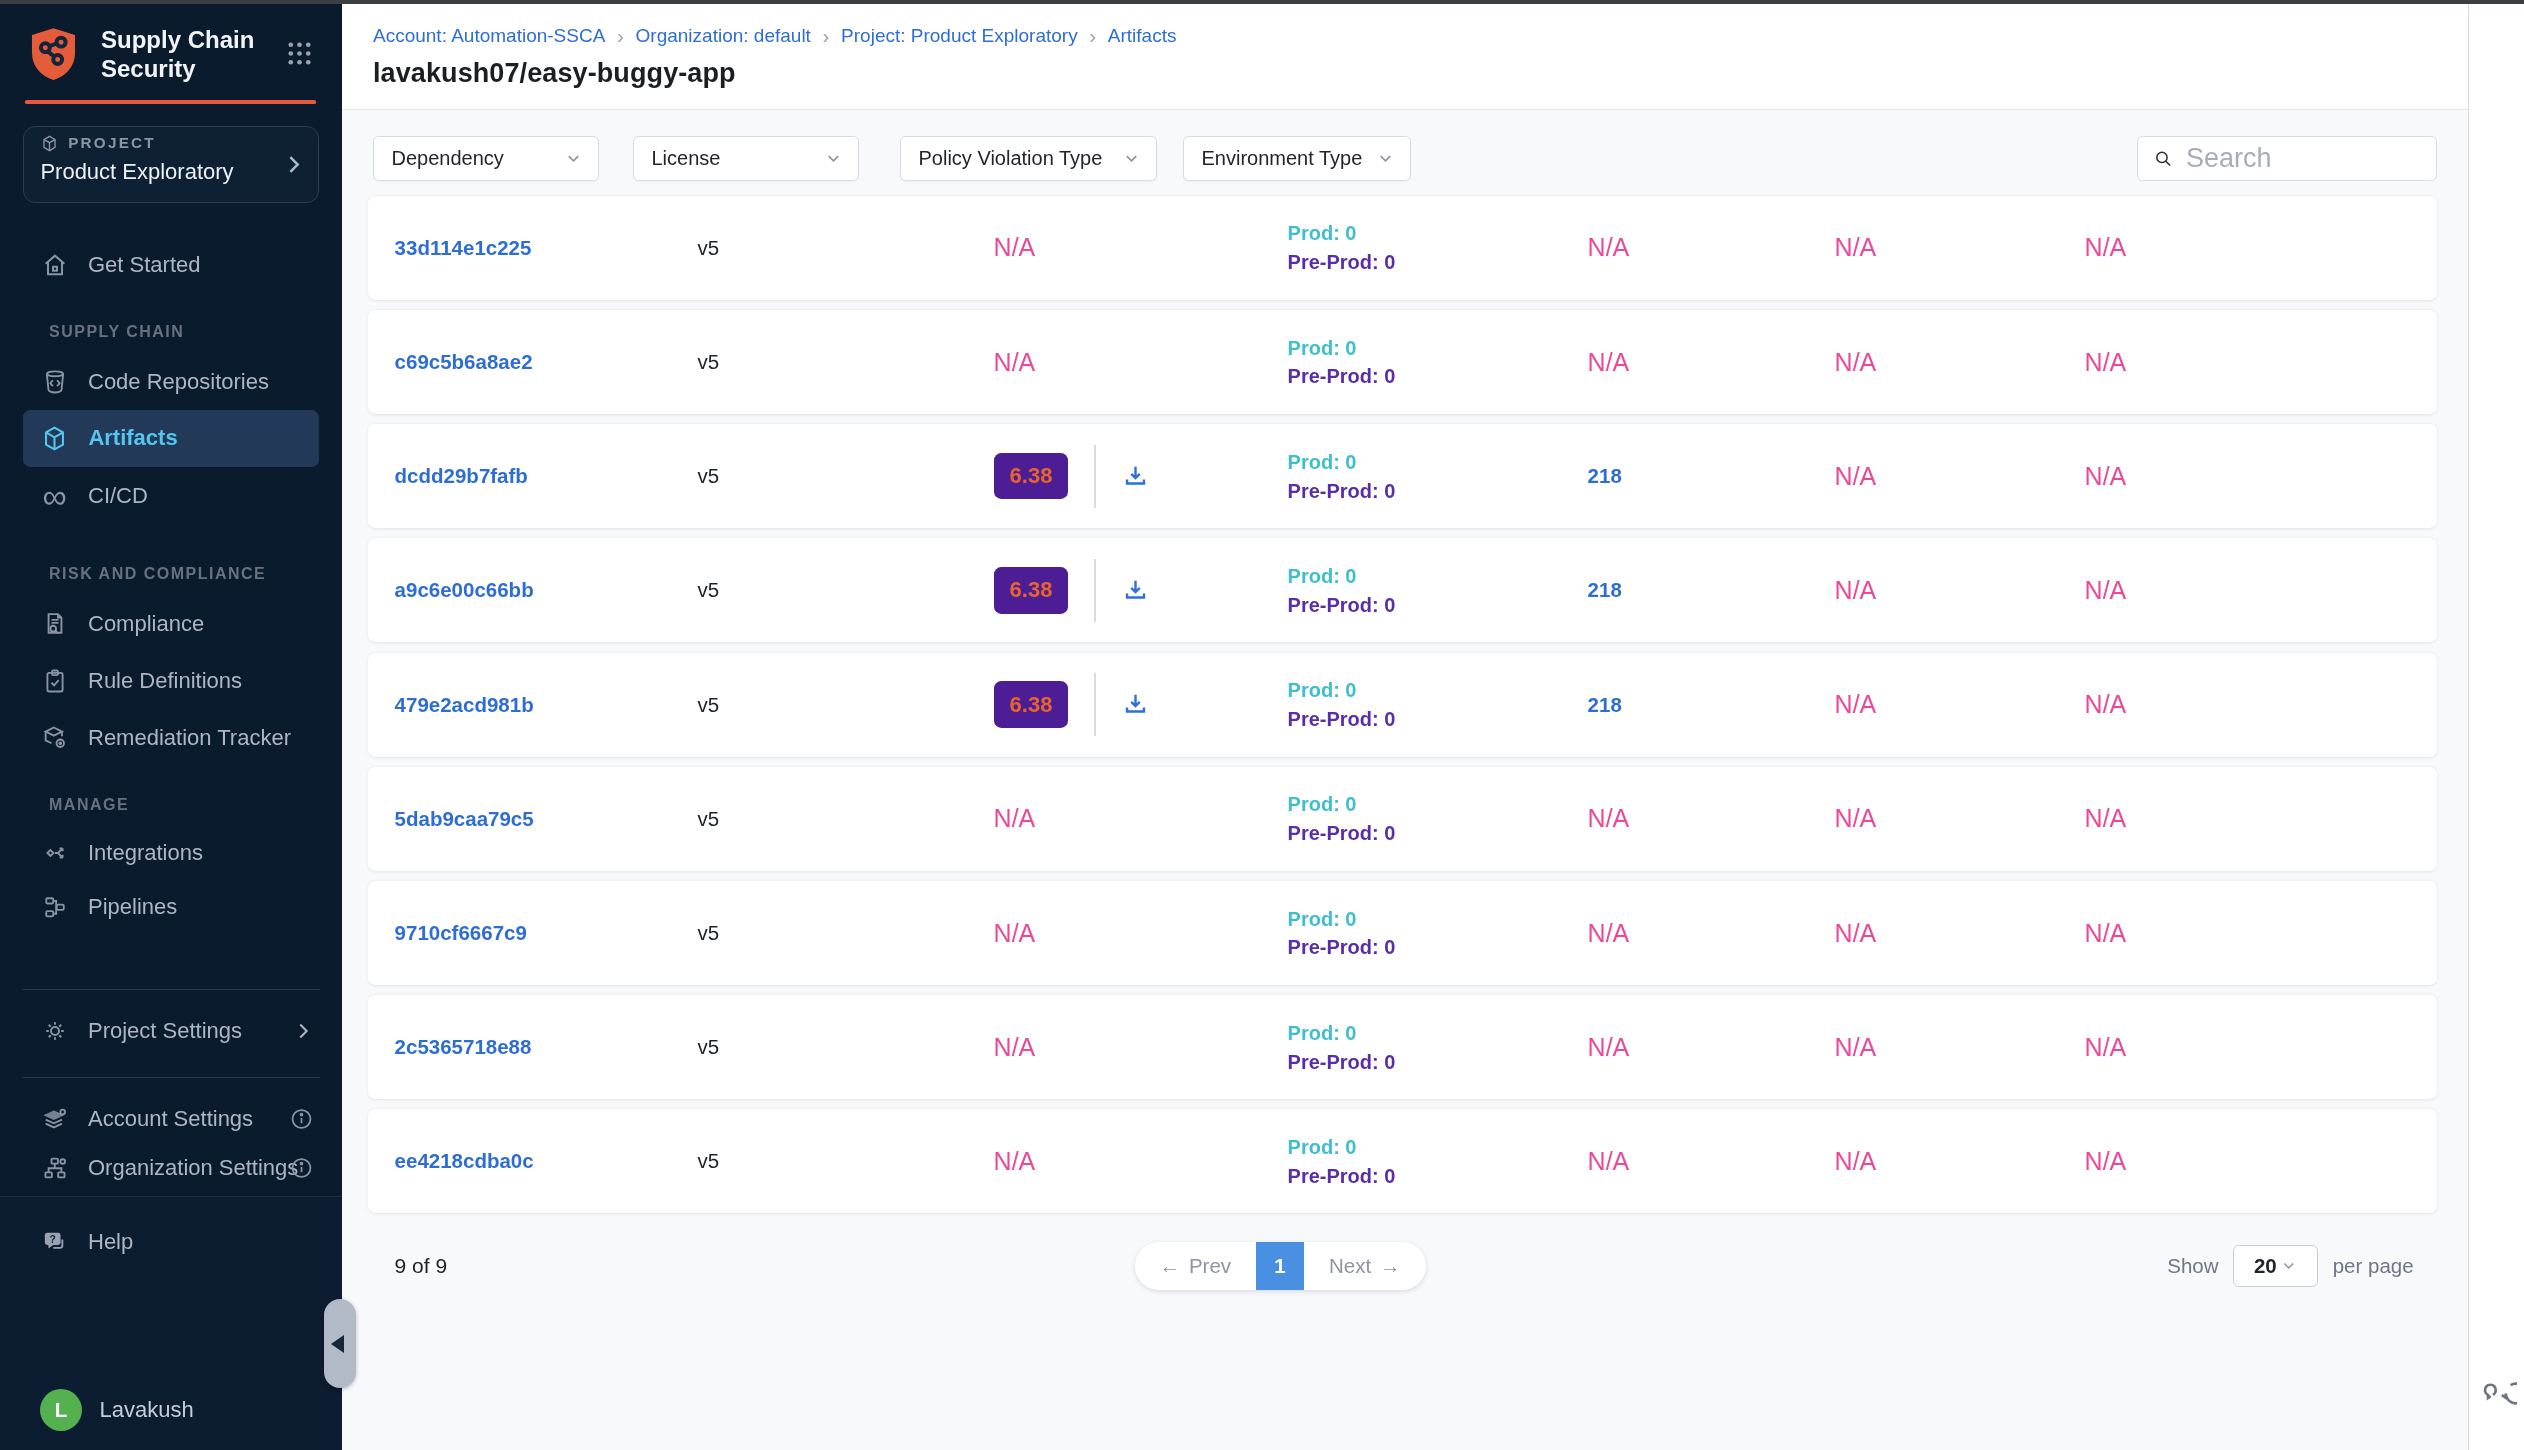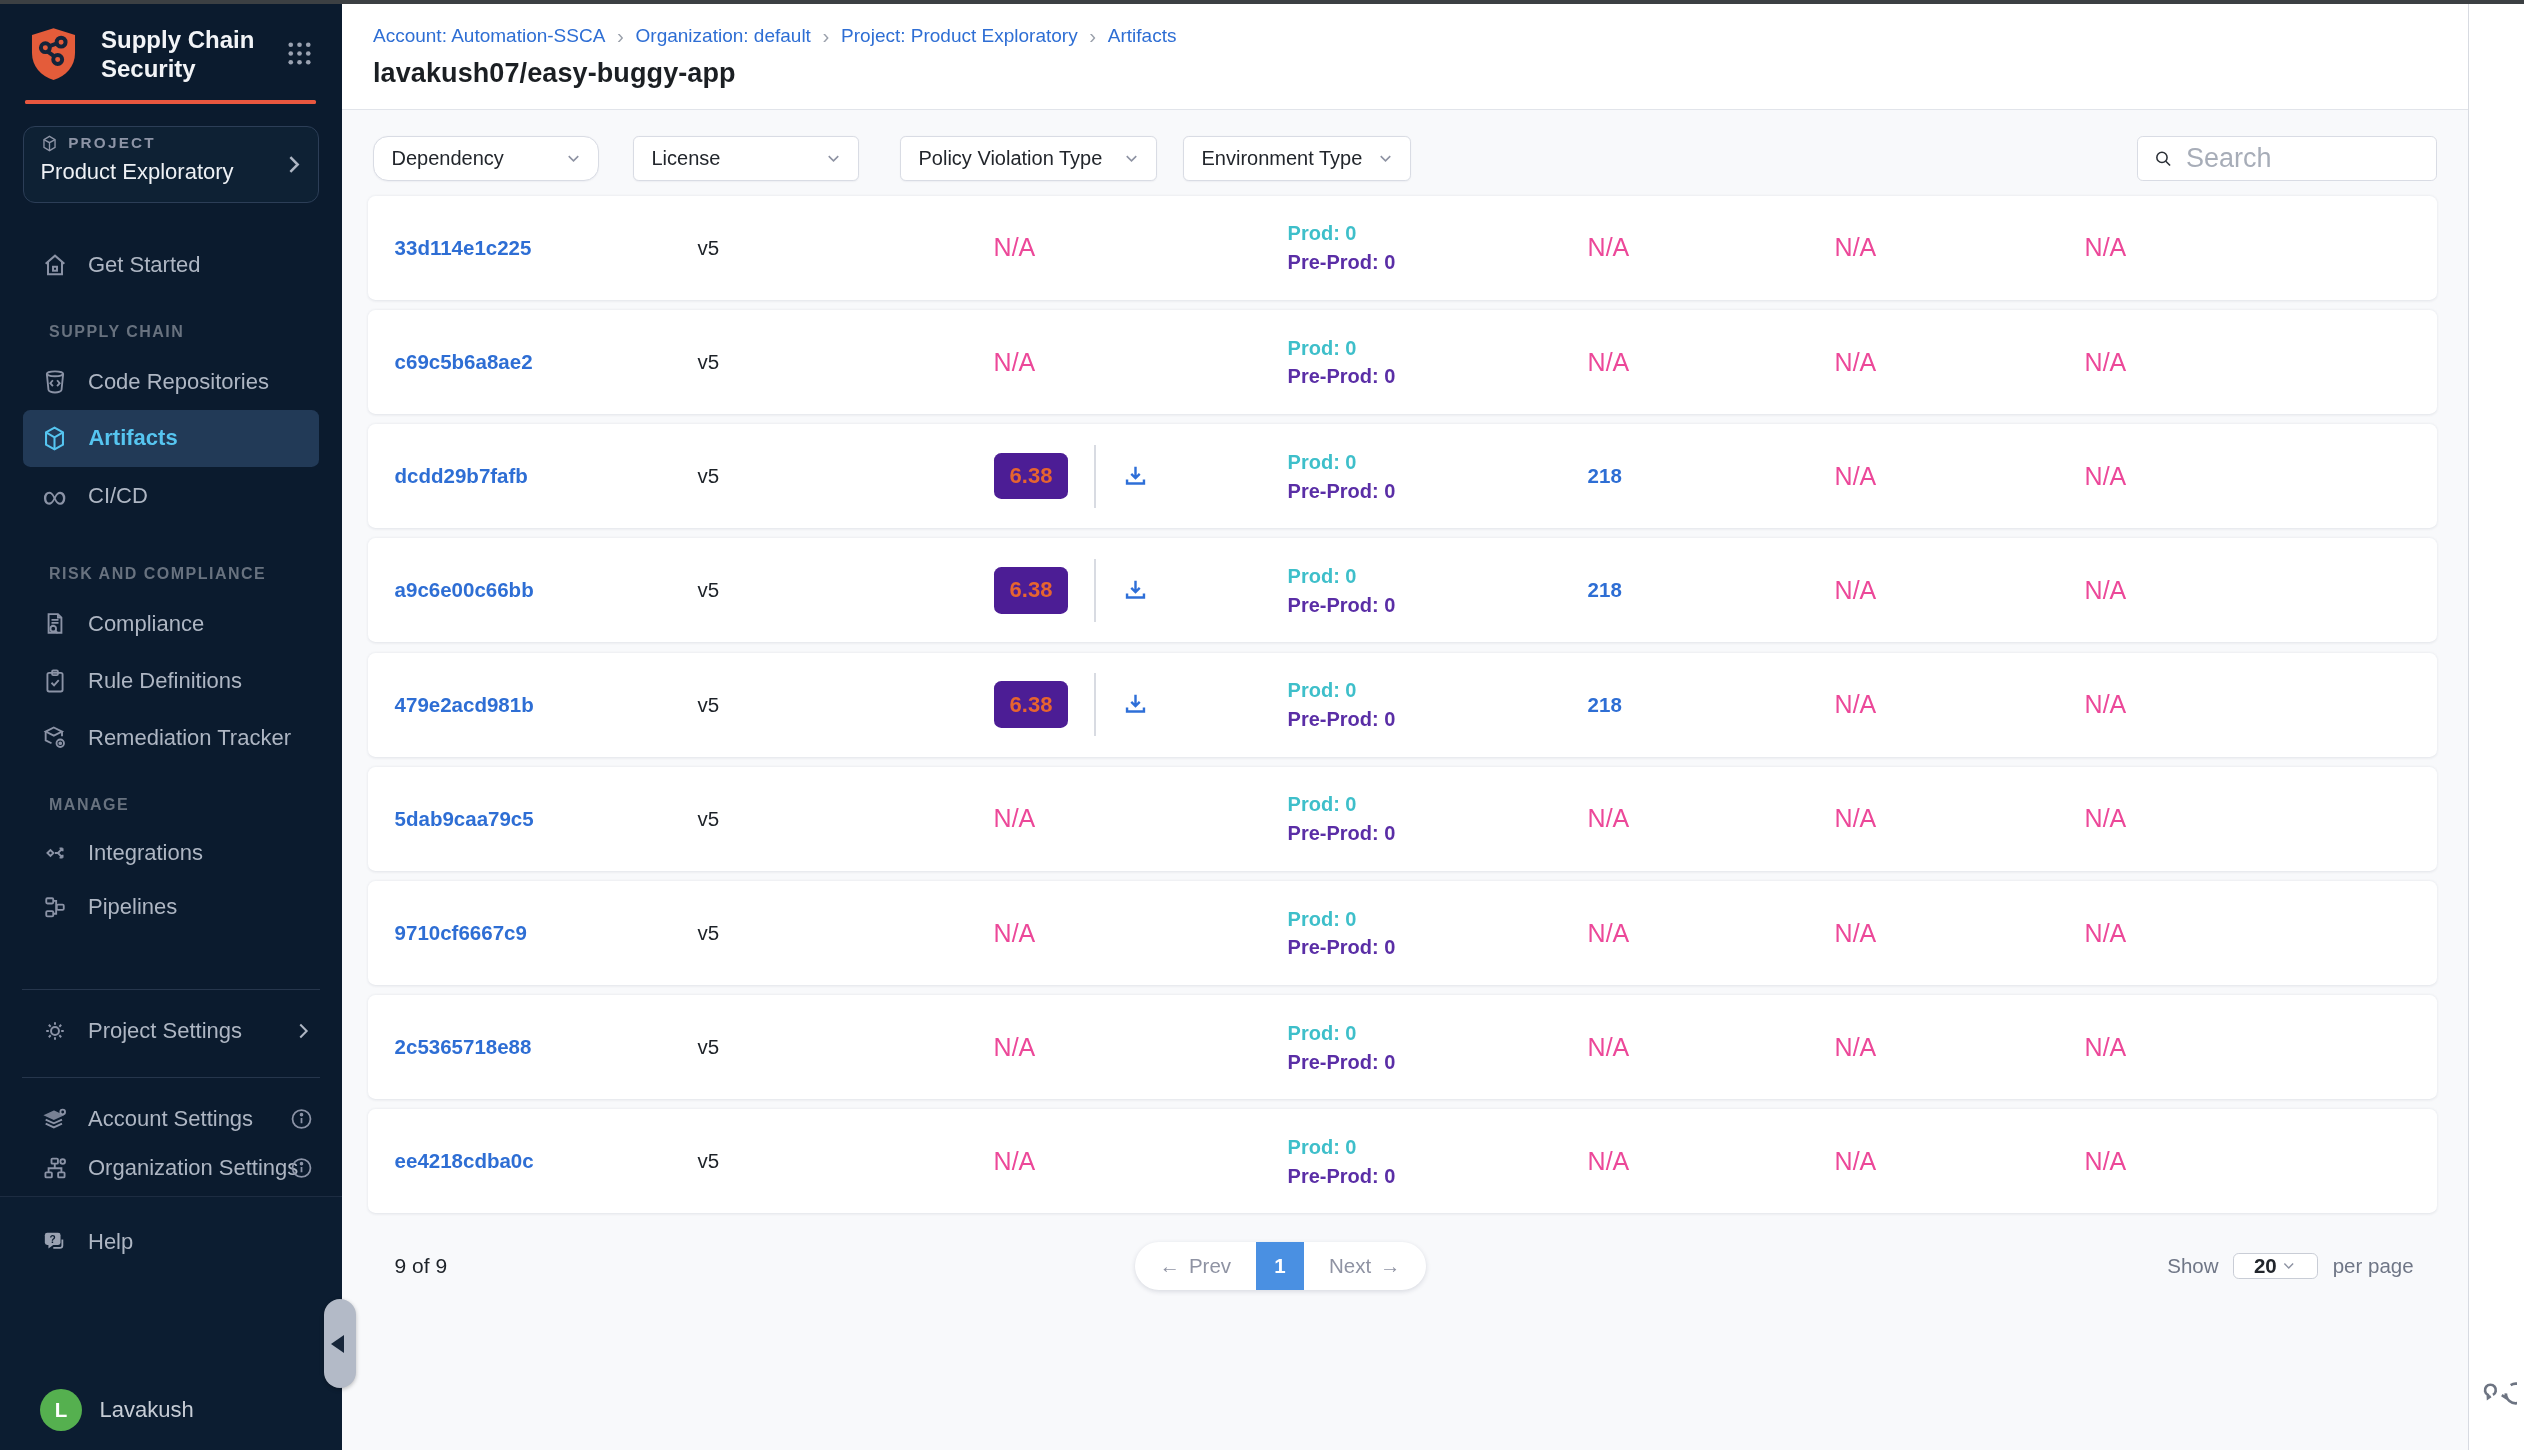--- a/index.html
+++ b/index.html
@@ -51,21 +51,21 @@
   #main { left:342px; top:3.7px; width:2126px; bottom:0; background:#f8f9fb; }
   #page-header { position:absolute; left:0; top:0; right:0; height:106px; background:#fff; border-bottom:1.5px solid #e1e4ea; padding:20.5px 0 0 31px; }
   .crumbs { display:flex; align-items:center; gap:11.7px; font-size:19px; }
   .crumb { color:#2e6ed4; text-decoration:none; cursor:pointer; }
   .crumb-sep { color:#9aa0ab; font-size:20.5px; }
   .page-title { margin-top:10.2px; font-size:27px; font-weight:700; color:#1b1f23; letter-spacing:0.1px; }
 
   #content { position:absolute; left:0; top:107px; right:0; bottom:0; }
   .filters { display:flex; align-items:center; margin:25.6px 31px 0 31px; height:45px; }
   .filter-dd { height:45px; background:#fff; border:1.5px solid #d9dce4; border-radius:5.8px; display:flex; align-items:center; justify-content:space-between; padding:0 14.6px 0 17.5px; font-size:20px; color:#22262c; cursor:pointer; box-shadow:0 0.7px 1.5px rgba(30,40,70,0.05); }
-  .fd1 { width:226px;border-radius:15px; } .fd2 { width:226px; margin-left:34px; } .fd3 { width:257px; margin-left:41px; } .fd4 { width:228px; margin-left:26px; }
+  .fd1 { width:226px; } .fd2 { width:226px; margin-left:34px; } .fd3 { width:257px; margin-left:41px; } .fd4 { width:228px; margin-left:26px; }
   .search-box { margin-left:auto; width:300px; height:45px; background:#fff; border:1.5px solid #d9dce4; border-radius:5.8px; display:flex; align-items:center; gap:13px; padding:0 14.6px; }
   .search-box input { border:none; outline:none; font-size:27px; color:#333; width:100%; font-family:"Liberation Sans",sans-serif; background:transparent; }
   .search-box input::placeholder { color:#a7adb8; }
 
   .thead { margin:44px 31px 0 25.6px; height:41px; display:grid; grid-template-columns:303px 296px 294px 300px 247px 250px 1fr; align-items:center; padding-left:27px; }
   .th { font-size:17.5px; font-weight:700; color:#1e242b; letter-spacing:0.4px; }
 
   .rows { margin:14.6px 31px 0 25.6px; }
   .trow { height:104px; background:#fff; border-radius:7.3px; box-shadow:0 0.7px 2.9px rgba(25,35,65,0.10); display:grid; grid-template-columns:303px 296px 294px 300px 247px 250px 1fr; align-items:center; padding-left:27px; margin-bottom:10.2px; }
   .trow:last-child { margin-bottom:0; }
@@ -80,21 +80,21 @@
   .sbom-sep { width:1.5px; height:63px; background:#d8dbe2; margin:0 25px 0 26px; }
   .dl-btn { cursor:pointer; display:flex; align-items:center; }
 
   .pagebar { position:relative; margin:28.5px 31px 0 25.6px; height:48px; }
   .pg-summary { position:absolute; left:27px; top:50%; transform:translateY(-50%); font-size:21px; color:#1d2228; }
   .pg-pill { position:absolute; left:767px; top:0; height:48px; background:#fff; border-radius:24px; box-shadow:0 1.5px 5.8px rgba(25,35,65,0.15); display:flex; align-items:center; overflow:hidden; }
   .pg-btn { display:flex; align-items:center; gap:8.8px; font-size:20.5px; color:#8f93a3; padding:0 25px; cursor:pointer; height:100%; }
   .pg-cur { width:48px; height:48px; background:#4a90e2; color:#fff; font-size:20.5px; font-weight:700; display:flex; align-items:center; justify-content:center; cursor:pointer; }
   .pg-right { position:absolute; right:23.4px; top:50%; transform:translateY(-50%); display:flex; align-items:center; gap:14.6px; }
   .pg-show, .pg-per { font-size:20.5px; color:#6f7686; }
-  .pg-size { height:26px; min-width:85px; background:#fff; border:1.5px solid #c9cdd6; border-radius:5.8px; display:flex; align-items:center; justify-content:center; gap:3px; padding:0 14px; cursor:pointer; }
+  .pg-size { height:42px; min-width:85px; background:#fff; border:1.5px solid #c9cdd6; border-radius:5.8px; display:flex; align-items:center; justify-content:center; gap:3px; padding:0 14px; cursor:pointer; }
   .pg-size .val { font-size:20.5px; color:#22262c; font-weight:600; }
 
   svg { display:block; }
 </style>
 </head>
 <body>
 
 <div id="top-strip" class="abs"></div>
 
 <nav id="sidebar" class="abs">

